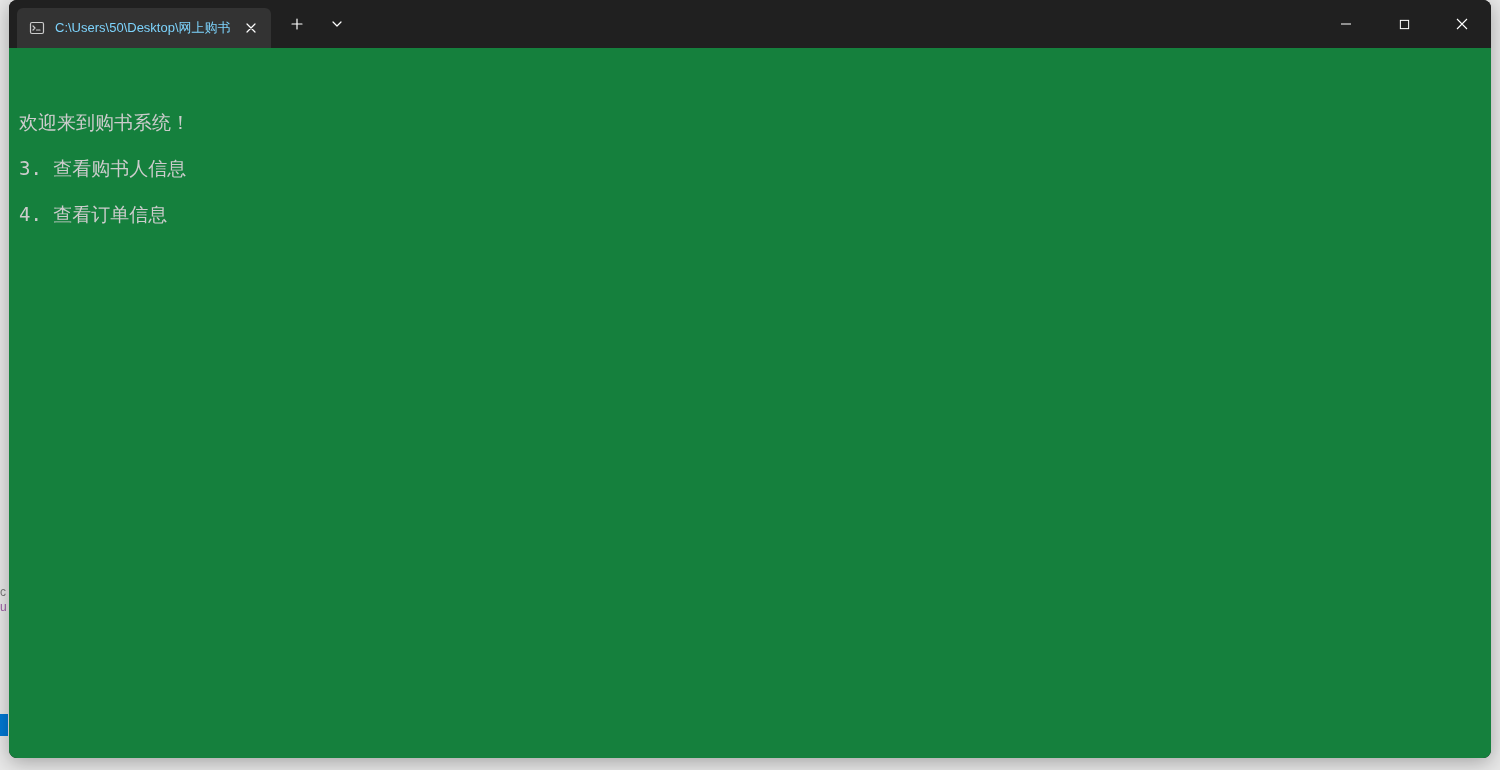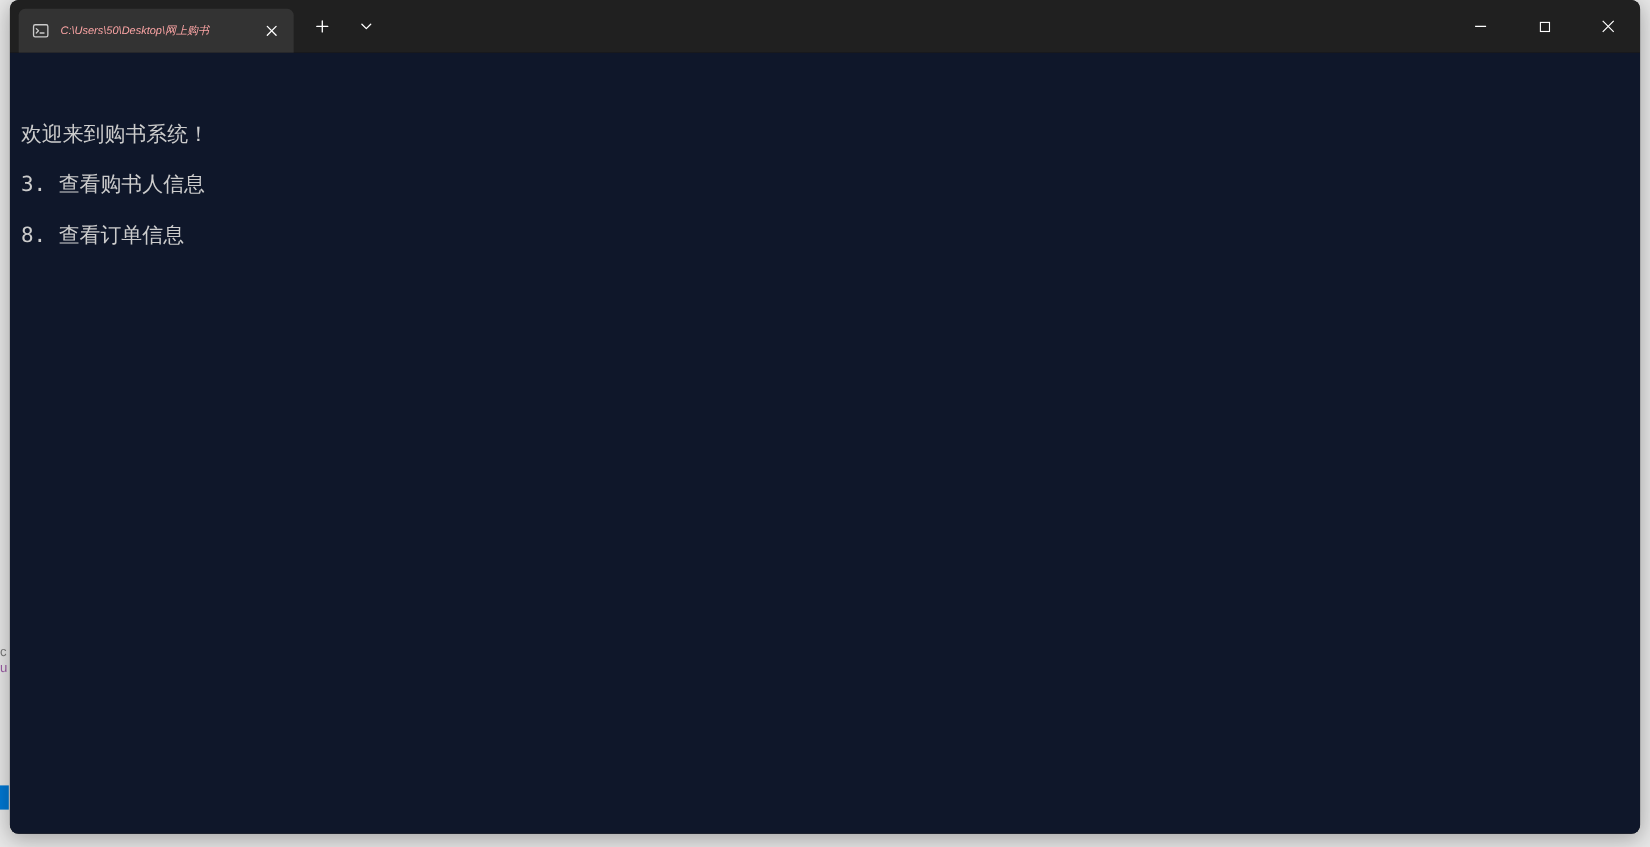--- a/index.html
+++ b/index.html
@@ -58,26 +58,25 @@
     .tab-icon {
       width: 16px;
       height: 16px;
       display: flex;
       align-items: center;
       justify-content: center;
       flex-shrink: 0;
     }
     
     .tab-title {
-      color: #fca5a5;
-      font-size: 10px;
+      color: #7dd3fc;
+      font-size: 13px;
       white-space: nowrap;
       overflow: hidden;
       flex: 1;
-      font-style: italic;
     }
     
     .tab-close {
       width: 20px;
       height: 20px;
       display: flex;
       align-items: center;
       justify-content: center;
       border-radius: 3px;
       flex-shrink: 0;
@@ -116,21 +115,21 @@
       justify-content: center;
       color: #ffffff;
     }
     
     .terminal-content {
       position: absolute;
       left: 0;
       top: 48px;
       right: 0;
       bottom: 0;
-      background: #0f172a;
+      background: #15803d;
       padding: 40px 10px 10px 10px;
       font-family: "NSimSun", "SimSun", "Consolas", monospace;
       font-size: 19px;
       line-height: 23px;
       color: #cccccc;
       white-space: pre;
     }
     
     .terminal-line {
       display: block;
@@ -235,15 +234,15 @@
         <svg width="12" height="12" viewBox="0 0 12 12">
           <path d="M1 1 L11 11 M11 1 L1 11" stroke="#ffffff" stroke-width="1.1"></path>
         </svg>
       </div>
     </div>
   </div>
 
   <div class="terminal-content">
 <span class="terminal-line">欢迎来到购书系统！</span>
 <span class="terminal-line">3. 查看购书人信息</span>
-<span class="terminal-line">8. 查看订单信息</span>
+<span class="terminal-line">4. 查看订单信息</span>
 </div>
 </div>
 
 </body></html>

